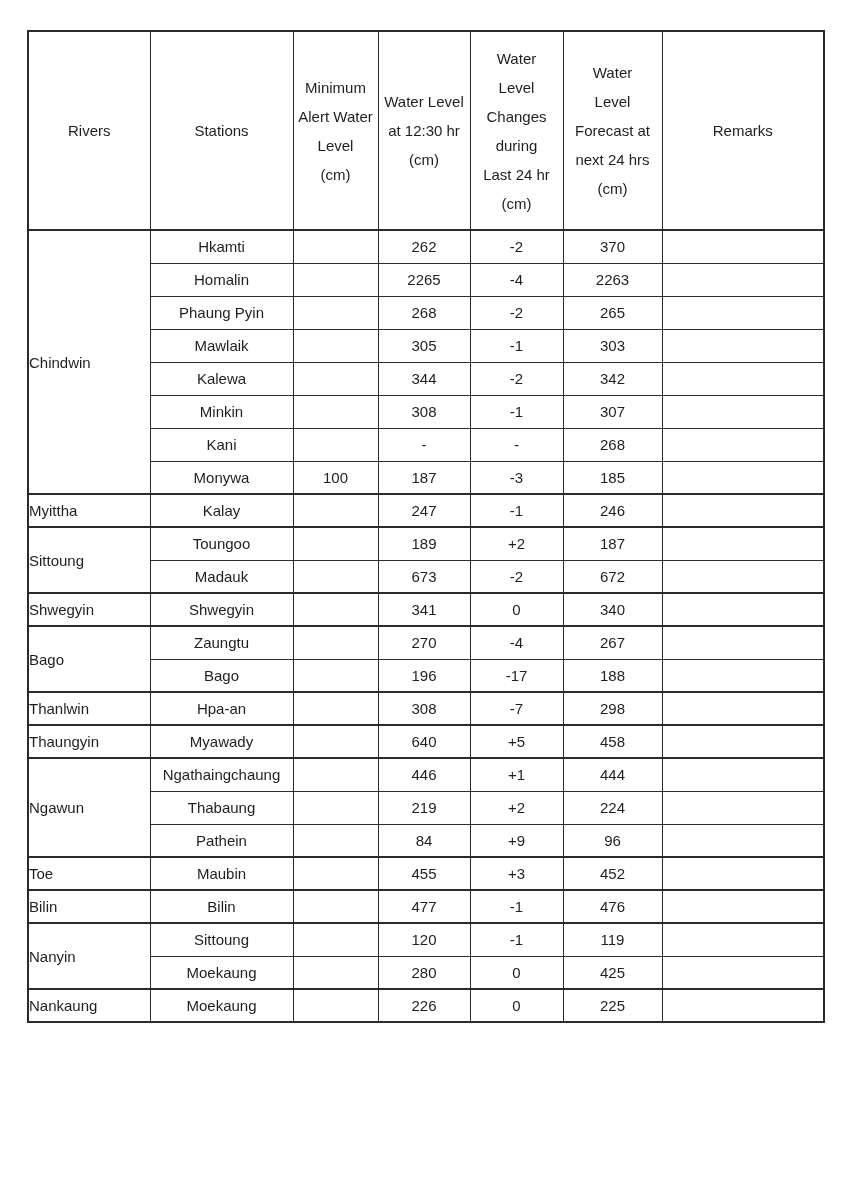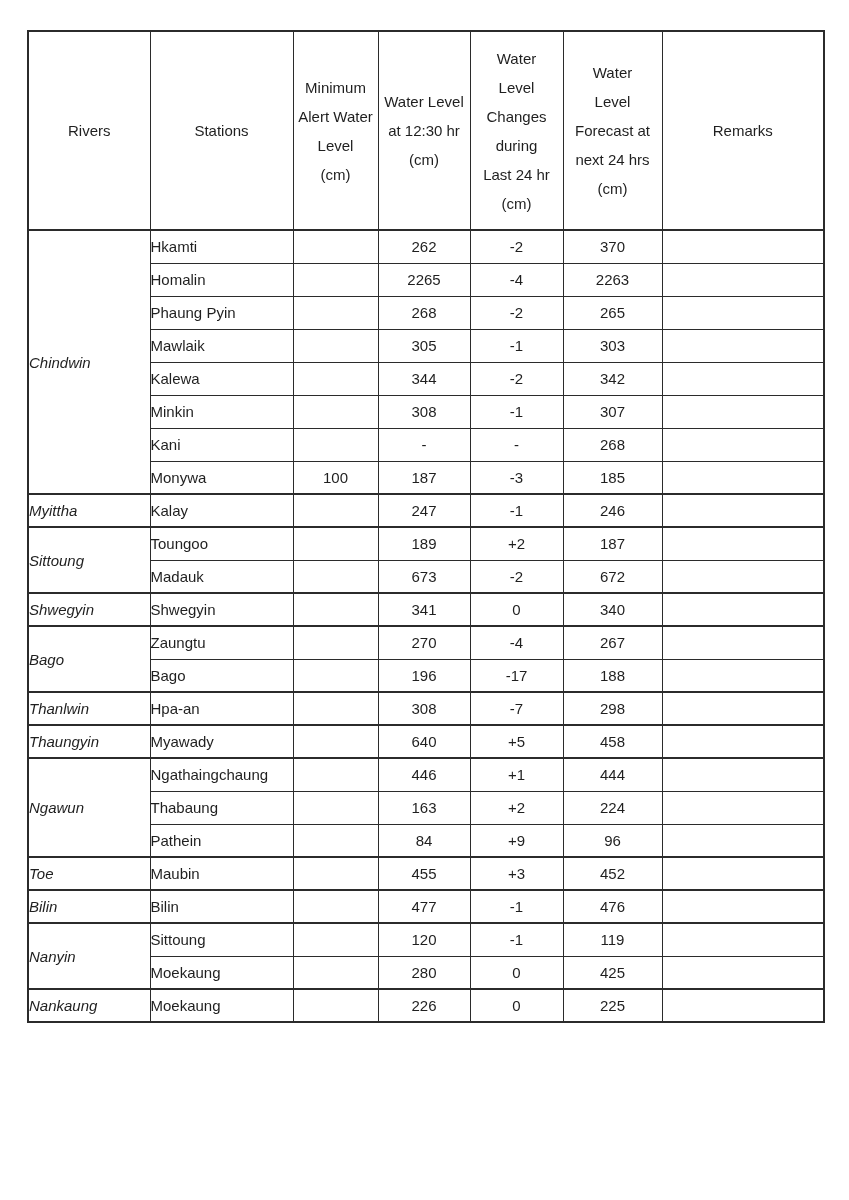--- a/index.html
+++ b/index.html
@@ -45,24 +45,23 @@
     vertical-align: middle;
     white-space: pre-line;
     line-height: 29px;
   }
   td.cell-river {
     text-align: left;
     vertical-align: middle;
     padding-left: 7px;
     border-top-width: 2px;
     border-bottom-width: 2px;
-    font-style: italic;
   }
   td.cell-station {
-    text-align: left;
+    text-align: center;
     vertical-align: middle;
     padding-left: 9px;
   }
   td.cell-num {
     text-align: center;
     vertical-align: middle;
   }
   tr.group-start td {
     border-top-width: 2px;
   }
@@ -250,21 +249,21 @@
           <td class="cell-station">Ngathaingchaung</td>
           <td class="cell-num"></td>
           <td class="cell-num">446</td>
           <td class="cell-num">+1</td>
           <td class="cell-num">444</td>
           <td class="cell-num"></td>
         </tr>
         <tr>
           <td class="cell-station">Thabaung</td>
           <td class="cell-num"></td>
-          <td class="cell-num">163</td>
+          <td class="cell-num">219</td>
           <td class="cell-num">+2</td>
           <td class="cell-num">224</td>
           <td class="cell-num"></td>
         </tr>
         <tr>
           <td class="cell-station">Pathein</td>
           <td class="cell-num"></td>
           <td class="cell-num">84</td>
           <td class="cell-num">+9</td>
           <td class="cell-num">96</td>

